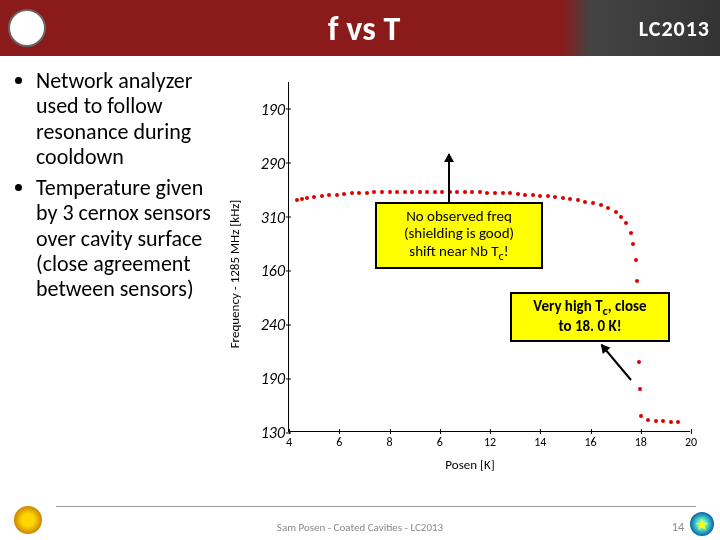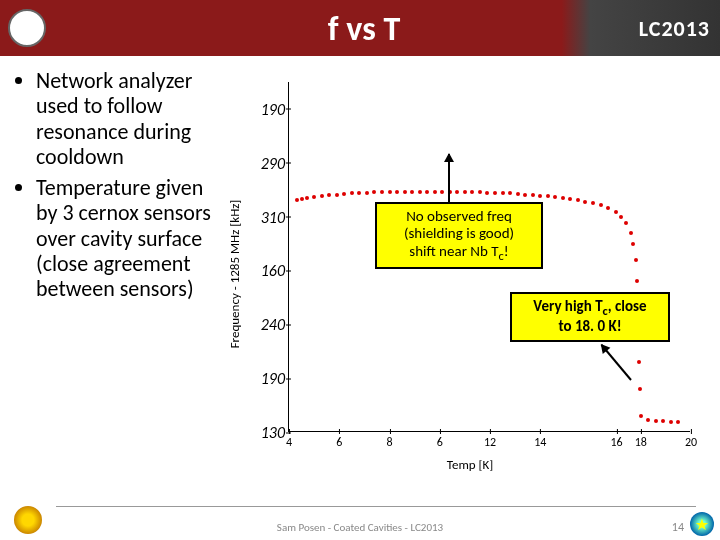--- a/index.html
+++ b/index.html
@@ -52,36 +52,36 @@
     <div class="bullets">
       <ul>
         <li>Network analyzer used to follow resonance during cooldown</li>
         <li>Temperature given by 3 cernox sensors over cavity surface (close agreement between sensors)</li>
       </ul>
     </div>
 
     <div class="chart-wrap">
       <div class="chart">
         <div class="ylabel">Frequency - 1285 MHz [kHz]</div>
-        <div class="xlabel">Temp [K]</div>
+        <div class="xlabel">Posen [K]</div>
         <div class="plot-area" id="plot">
             <div class="ytick" style="top: 350px;">130</div>
             <div class="ytick" style="top: 296.154px;">190</div>
             <div class="ytick" style="top: 242.308px;">240</div>
             <div class="ytick" style="top: 188.462px;">160</div>
             <div class="ytick" style="top: 134.615px;">310</div>
             <div class="ytick" style="top: 80.7692px;">290</div>
             <div class="ytick" style="top: 26.9231px;">190</div>
             <div class="xtick" style="left: 0px;">4</div>
             <div class="xtick" style="left: 50.25px;">6</div>
             <div class="xtick" style="left: 100.5px;">8</div>
             <div class="xtick" style="left: 150.75px;">6</div>
             <div class="xtick" style="left: 201px;">12</div>
             <div class="xtick" style="left: 251.25px;">14</div>
-            <div class="xtick" style="left: 301.5px; margin-left: 26px;">16</div>
+            <div class="xtick" style="left: 301.5px;">16</div>
             <div class="xtick" style="left: 351.75px;">18</div>
             <div class="xtick" style="left: 402px; text-align: right;">20</div>
             <div class="pt" style="left: 7.5375px; top: 118.462px;"></div>
             <div class="pt" style="left: 12.5625px; top: 117.385px;"></div>
             <div class="pt" style="left: 17.5875px; top: 116.308px;"></div>
             <div class="pt" style="left: 25.125px; top: 115.231px;"></div>
             <div class="pt" style="left: 32.6625px; top: 114.154px;"></div>
             <div class="pt" style="left: 40.2px; top: 113.077px;"></div>
             <div class="pt" style="left: 47.7375px; top: 112.538px;"></div>
             <div class="pt" style="left: 55.275px; top: 112px;"></div>

